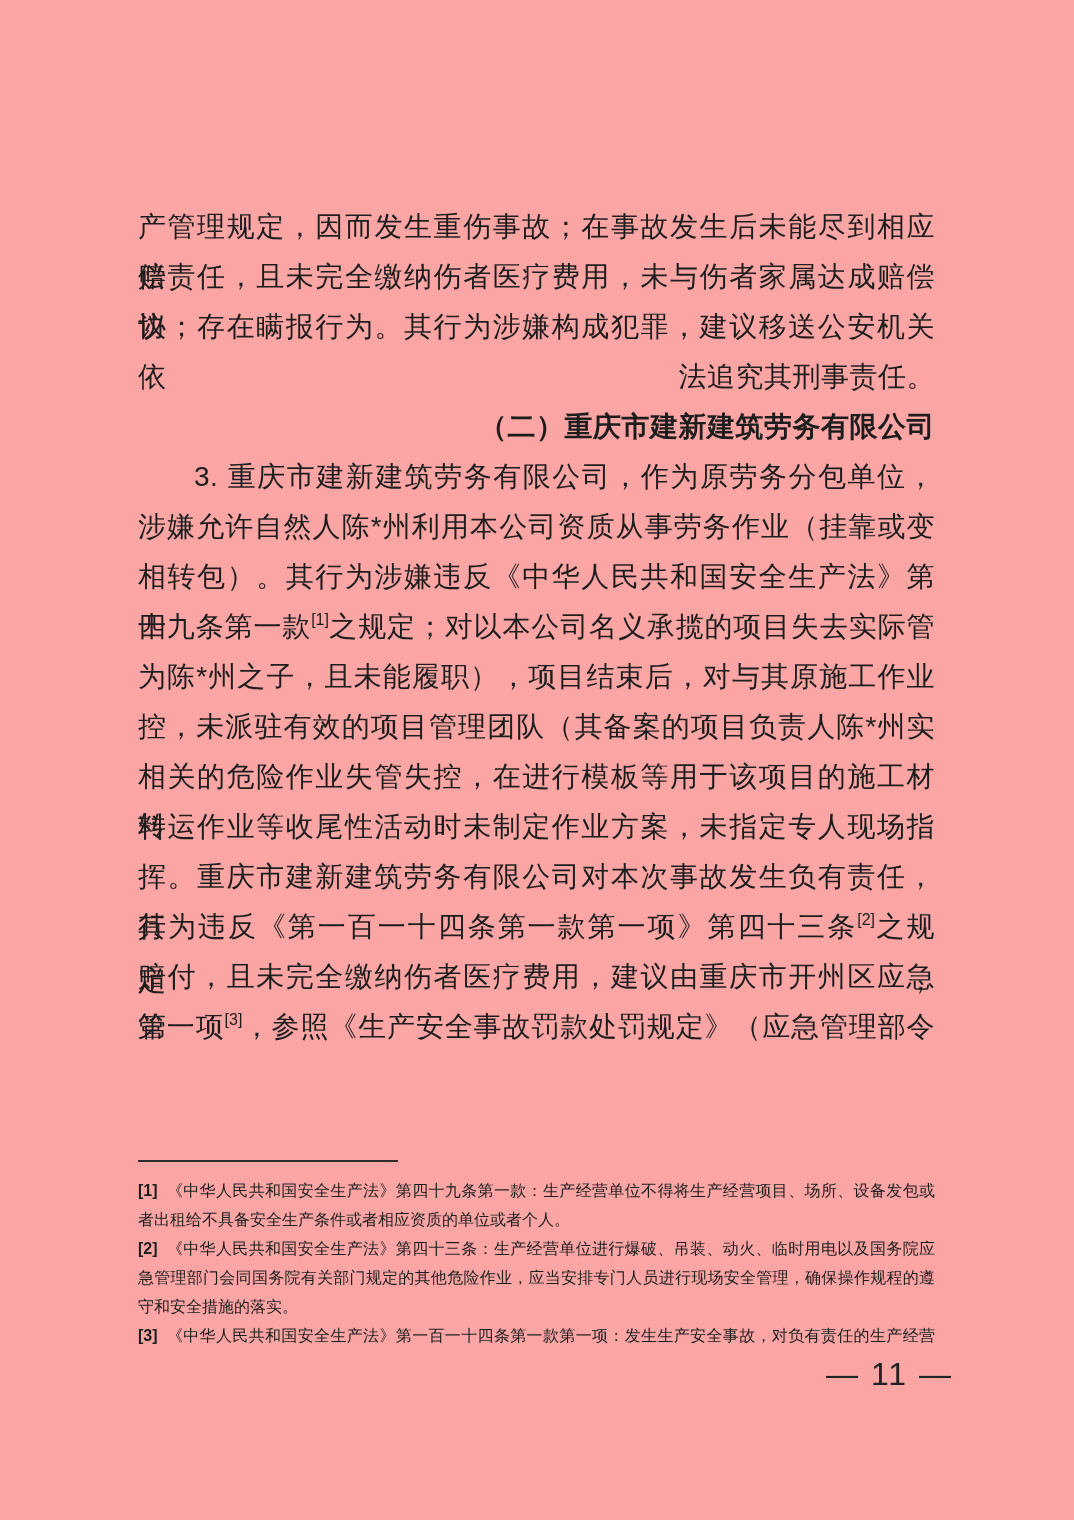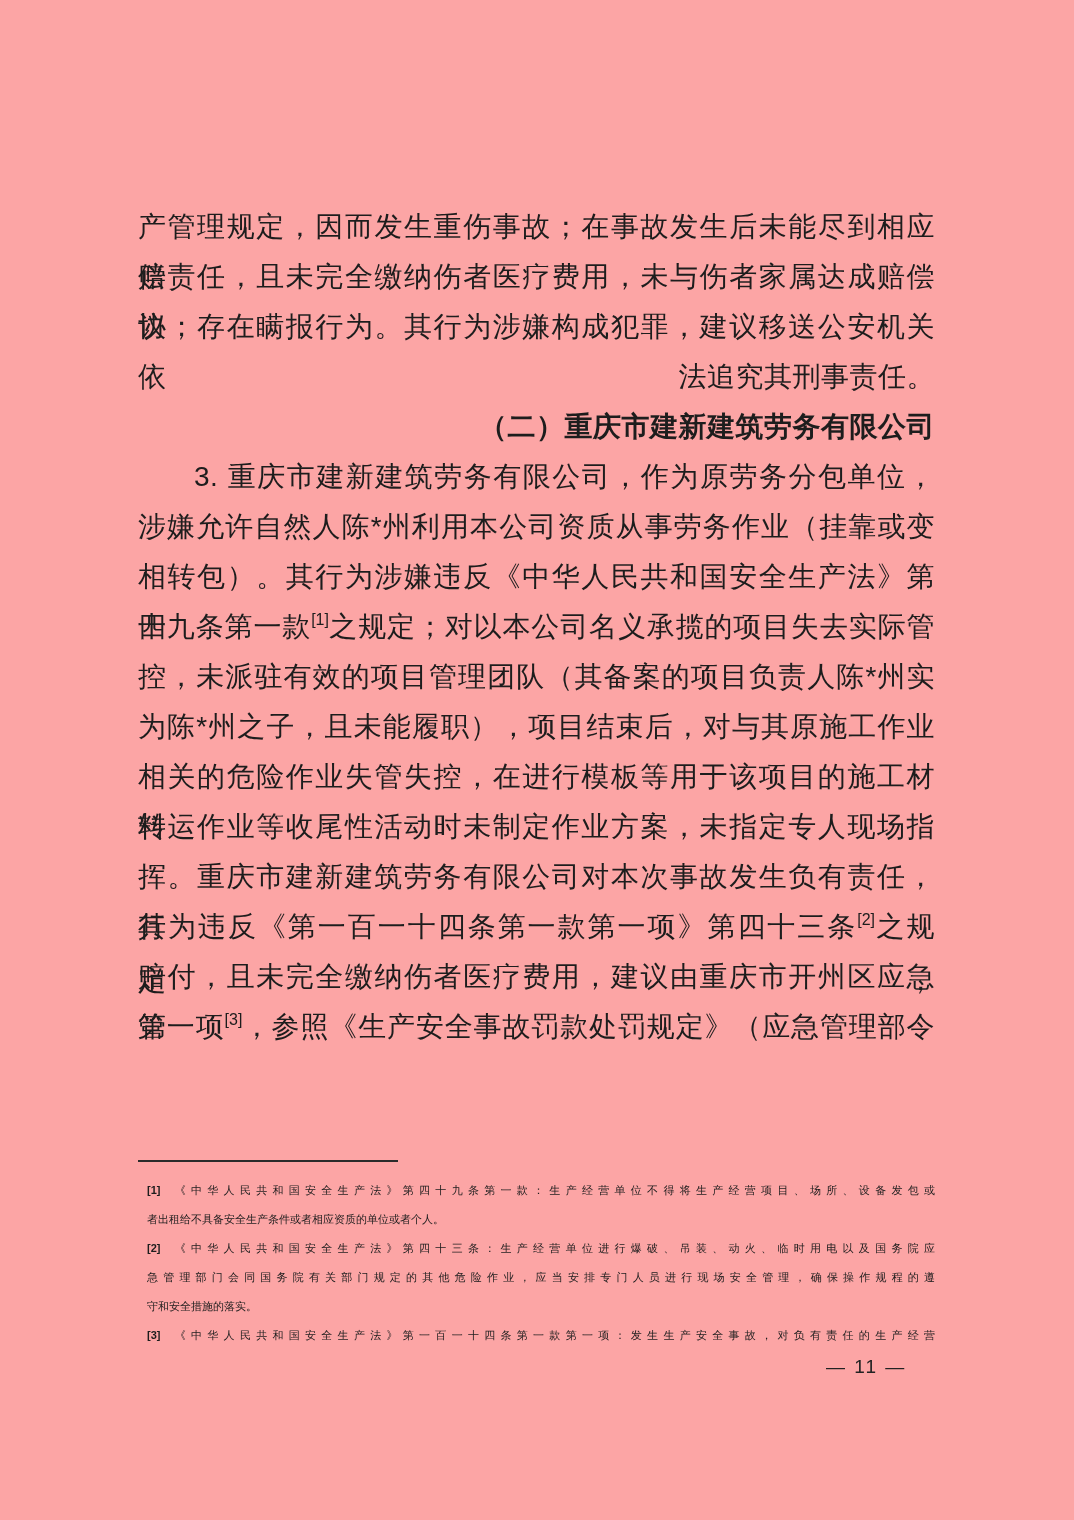--- a/index.html
+++ b/index.html
@@ -48,58 +48,57 @@
   }
   .footnotes {
     position: absolute;
     left: 138px;
     top: 1176px;
     width: 797px;
   }
   .fline {
     height: 29px;
     line-height: 29px;
-    font-size: 11px;
-    margin-left: 9px;
+    font-size: 16px;
   }
   .fline.just {
     text-align: justify;
     text-align-last: justify;
   }
   .fmark {
     font-weight: 700;
     margin-right: 9px;
   }
   .page-number {
     position: absolute;
     left: 826px;
     top: 1356px;
     width: 120px;
-    font-size: 19px;
+    font-size: 32px;
     letter-spacing: 2px;
     color: #222222;
     white-space: nowrap;
   }
 </style>
 </head>
 <body>
 
 <div class="page">
   <div class="body-text">
       <div class="bline just"><span>产管理规定，因而发生重伤事故；在事故发生后未能尽到相应赔</span></div>
       <div class="bline just"><span>偿责任，且未完全缴纳伤者医疗费用，未与伤者家属达成赔偿协</span></div>
       <div class="bline just"><span>议；存在瞒报行为。其行为涉嫌构成犯罪，建议移送公安机关依</span></div>
       <div class="bline"><span>法追究其刑事责任。</span></div>
       <div class="bline bold ind"><span>（二）重庆市建新建筑劳务有限公司</span></div>
       <div class="bline just ind"><span>3. 重庆市建新建筑劳务有限公司，作为原劳务分包单位，</span></div>
       <div class="bline just"><span>涉嫌允许自然人陈*州利用本公司资质从事劳务作业（挂靠或变</span></div>
       <div class="bline just"><span>相转包）。其行为涉嫌违反《中华人民共和国安全生产法》第四</span></div>
       <div class="bline just"><span>十九条第一款</span><span class="fref">[1]</span><span>之规定；对以本公司名义承揽的项目失去实际管</span></div>
+      <div class="bline just"><span>为陈*州之子，且未能履职），项目结束后，对与其原施工作业</span></div>
       <div class="bline just"><span>控，未派驻有效的项目管理团队（其备案的项目负责人陈*州实</span></div>
-      <div class="bline just"><span>为陈*州之子，且未能履职），项目结束后，对与其原施工作业</span></div>
       <div class="bline just"><span>相关的危险作业失管失控，在进行模板等用于该项目的施工材料</span></div>
       <div class="bline just"><span>转运作业等收尾性活动时未制定作业方案，未指定专人现场指</span></div>
       <div class="bline just"><span>挥。重庆市建新建筑劳务有限公司对本次事故发生负有责任，其</span></div>
       <div class="bline just"><span>行为违反《第一百一十四条第一款第一项》第四十三条</span><span class="fref">[2]</span><span>之规定，</span></div>
       <div class="bline just"><span>赔付，且未完全缴纳伤者医疗费用，建议由重庆市开州区应急管</span></div>
       <div class="bline just"><span>第一项</span><span class="fref">[3]</span><span>，参照《生产安全事故罚款处罚规定》（应急管理部令</span></div>
     </div>
   <div class="separator"></div>
   <div class="footnotes">
       <div class="fline just"><span class="fmark">[1]</span><span>《中华人民共和国安全生产法》第四十九条第一款：生产经营单位不得将生产经营项目、场所、设备发包或</span></div>

